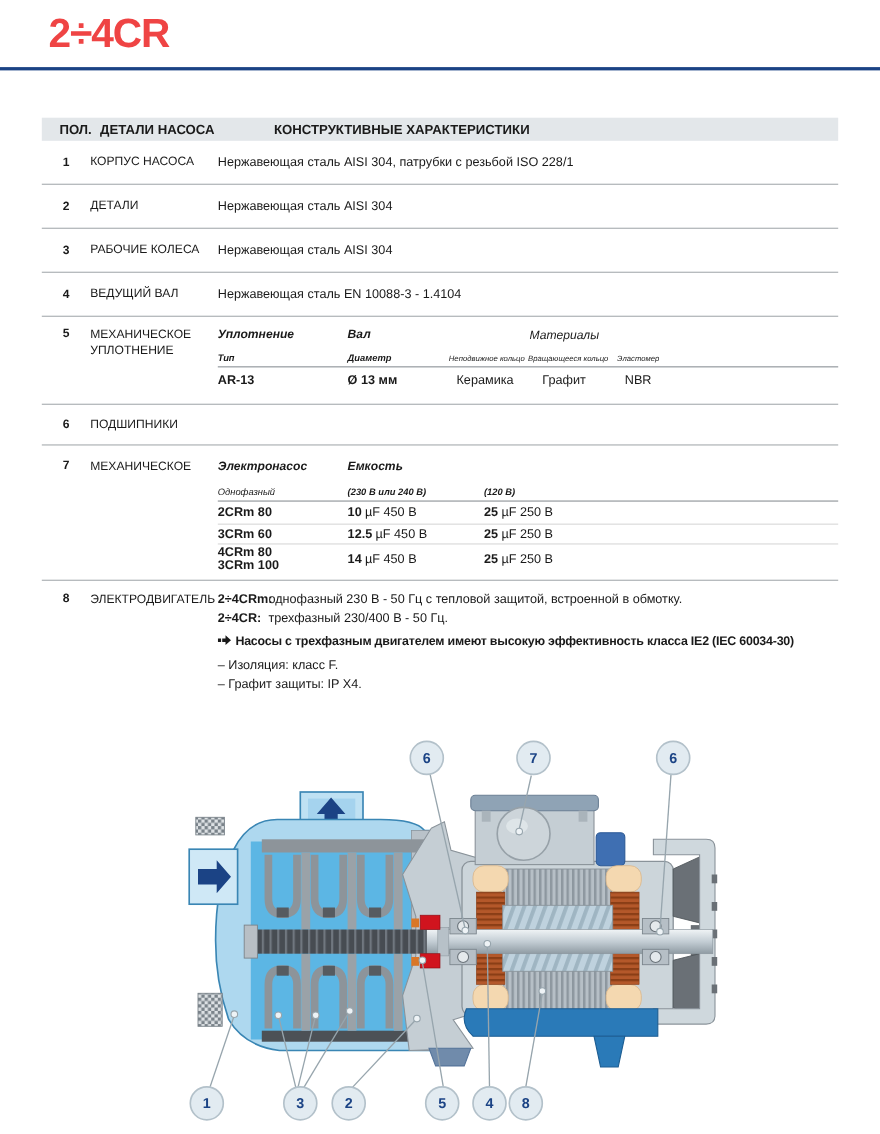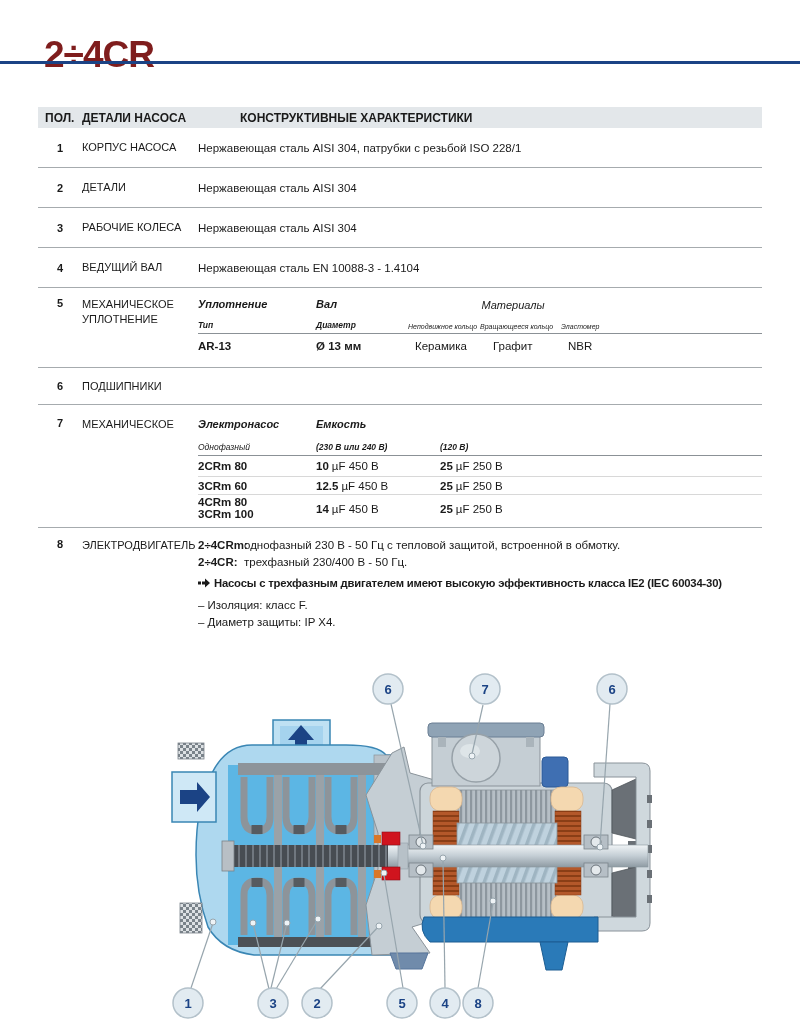--- a/index.html
+++ b/index.html
@@ -1,24 +1,24 @@
 <!DOCTYPE html>
 <html><head>
 <meta charset="utf-8">
 <style>
   html,body{margin:0;padding:0;background:#ffffff;}
   .page{position:relative;width:800px;height:1031px;background:#fff;overflow:hidden;
         font-family:"Liberation Sans","DejaVu Sans",sans-serif;color:#1a1a1a;}
   .title{position:absolute;left:44px;top:10px;font-size:37px;font-weight:bold;
-         color:#7f1d1d;letter-spacing:-1px;margin-top:24px;}
+         color:#ef4444;letter-spacing:-1px;}
   .rule{position:absolute;left:0;top:61px;width:800px;height:3px;background:#1b4385;}
 
   .tbl{position:absolute;left:38px;top:107px;width:724px;}
   .thead{display:flex;background:#e3e7ea;height:21px;align-items:center;
-         font-weight:bold;font-size:12px;}
+         font-weight:bold;font-size:12px;padding-left:9px;}
   .h-pos{width:44px;padding-left:7px;box-sizing:border-box;}
   .h-part{width:130px;}
   .h-char{flex:1;margin-left:28px;}
 
   .row{display:flex;border-bottom:1px solid #a6abae;}
   .r-simple{height:39px;align-items:center;}
   .cell-pos{width:44px;text-align:center;font-weight:bold;font-size:11px;}
   .cell-part{width:116px;font-weight:normal;font-size:11px;line-height:15px;}
   .cell-char{flex:1;font-size:11.5px;position:relative;}
 
@@ -159,21 +159,21 @@
         </div>
         <div class="abs" style="left:0;top:27px">
           <span class="keyspan">2÷4CR:</span><span>трехфазный 230/400 В - 50 Гц.</span>
         </div>
         <div class="abs note" style="left:0;top:48px">
           <span class="arrow-glyph"><svg width="12" height="10" viewBox="0 0 12 10">
                 <path d="M0 3.4 H3 V6.6 H0 Z M4 3.4 H7 V0.6 L12 5 L7 9.4 V6.6 H4 Z" fill="#1a1a1a"></path>
               </svg></span><span>Насосы с трехфазным двигателем имеют высокую эффективность класса IE2 (IEC 60034-30)</span>
         </div>
         <div class="abs" style="left:0;top:70px">– Изоляция: класс F.</div>
-        <div class="abs" style="left:0;top:87px">– Диаметр защиты: IP X4.</div>
+        <div class="abs" style="left:0;top:87px">– Графит защиты: IP X4.</div>
       </div>
     </div>
   </div>
 
   <svg style="position:absolute;left:0;top:655px" width="800" height="376" viewBox="0 0 800 376">
     <defs>
       <pattern id="pStator" width="5" height="6" patternUnits="userSpaceOnUse">
         <rect width="5" height="6" fill="#b6bfc6"></rect>
           <rect width="2.2" height="6" fill="#8d979f"></rect>
       </pattern>

